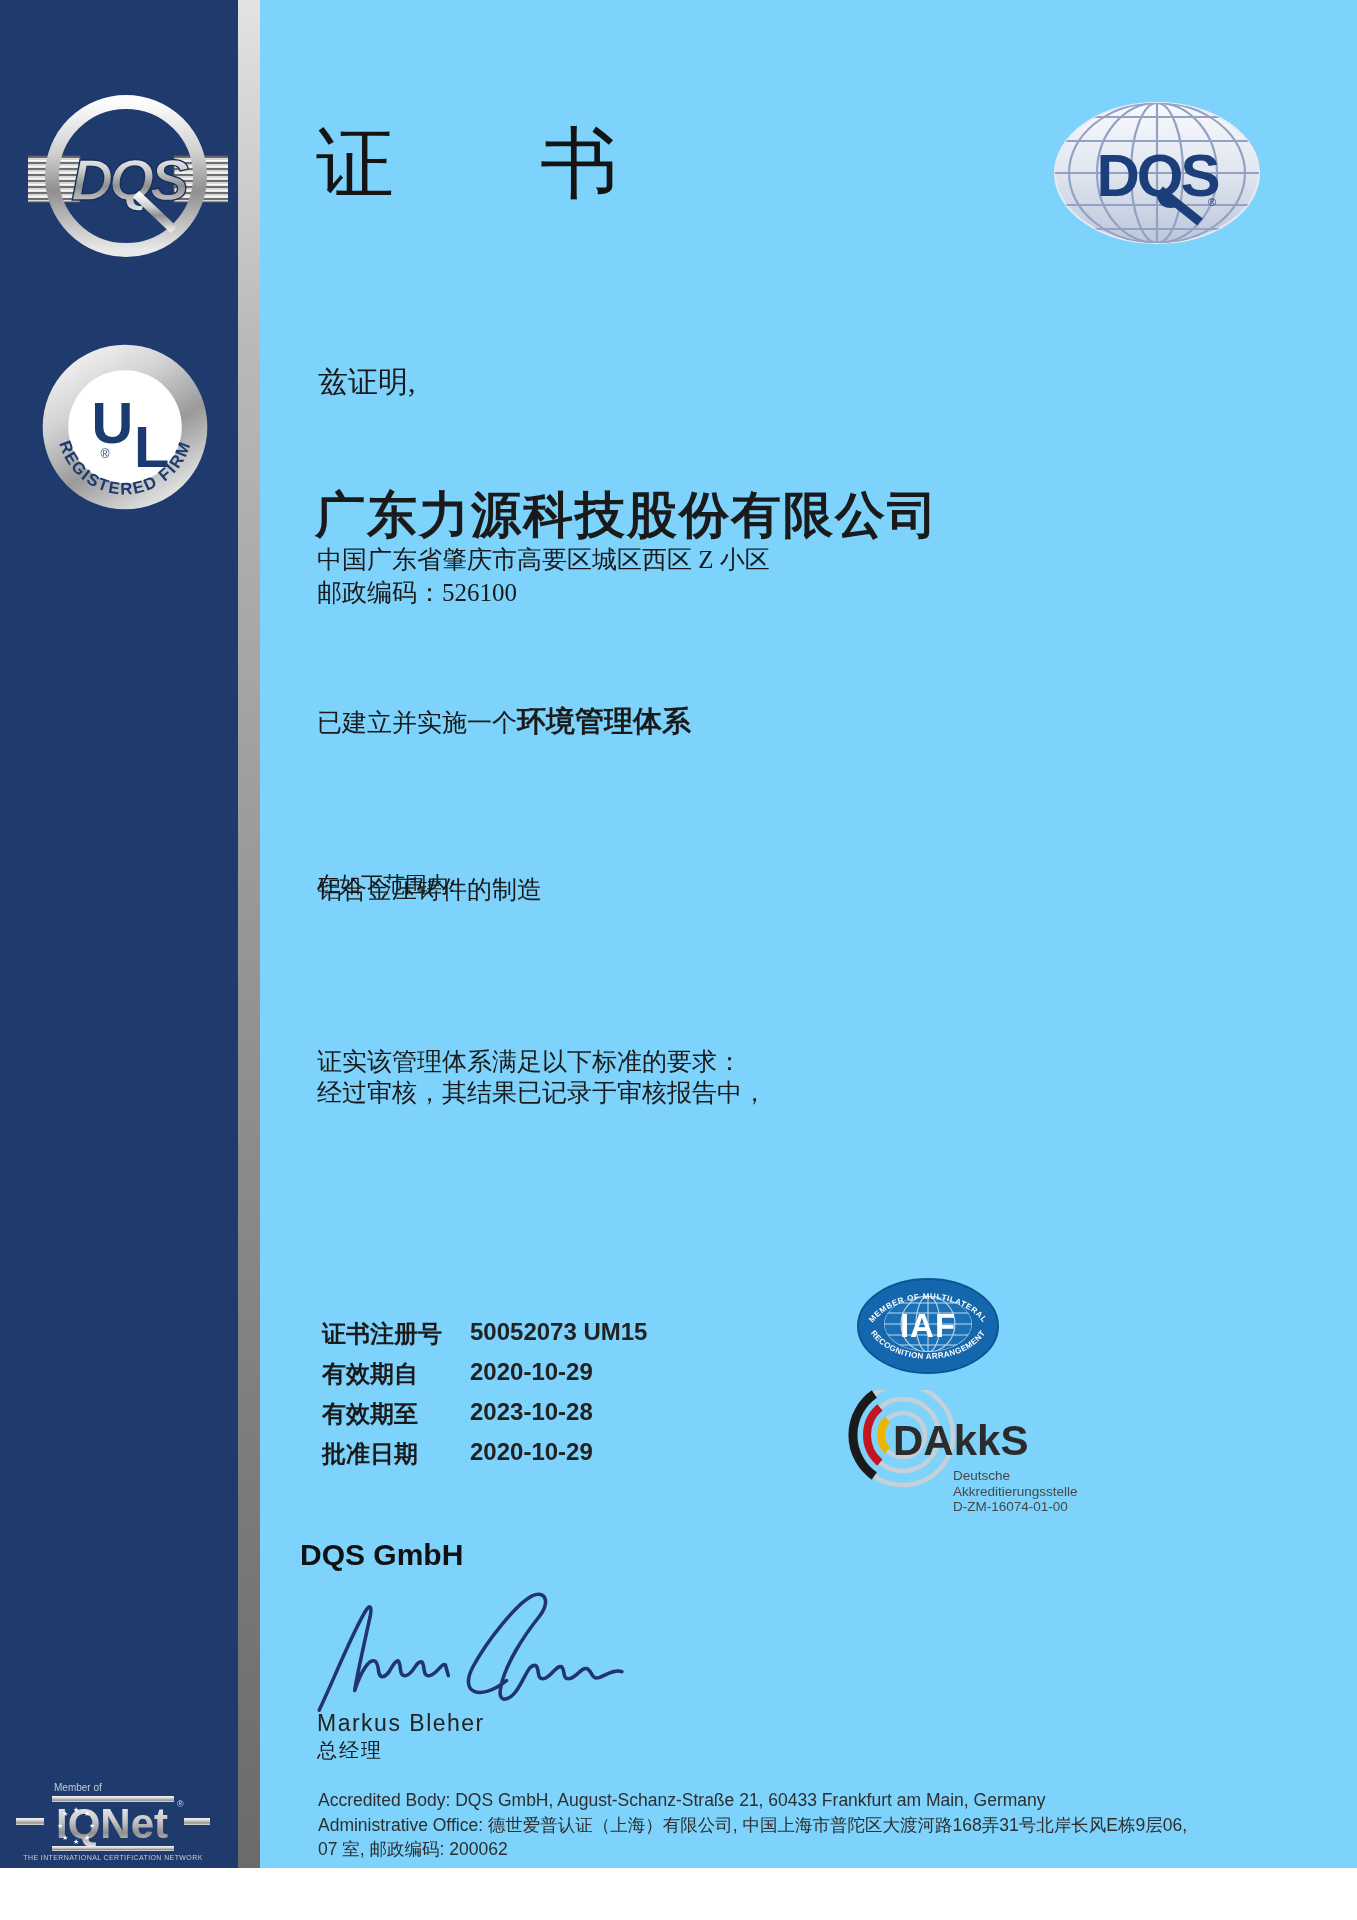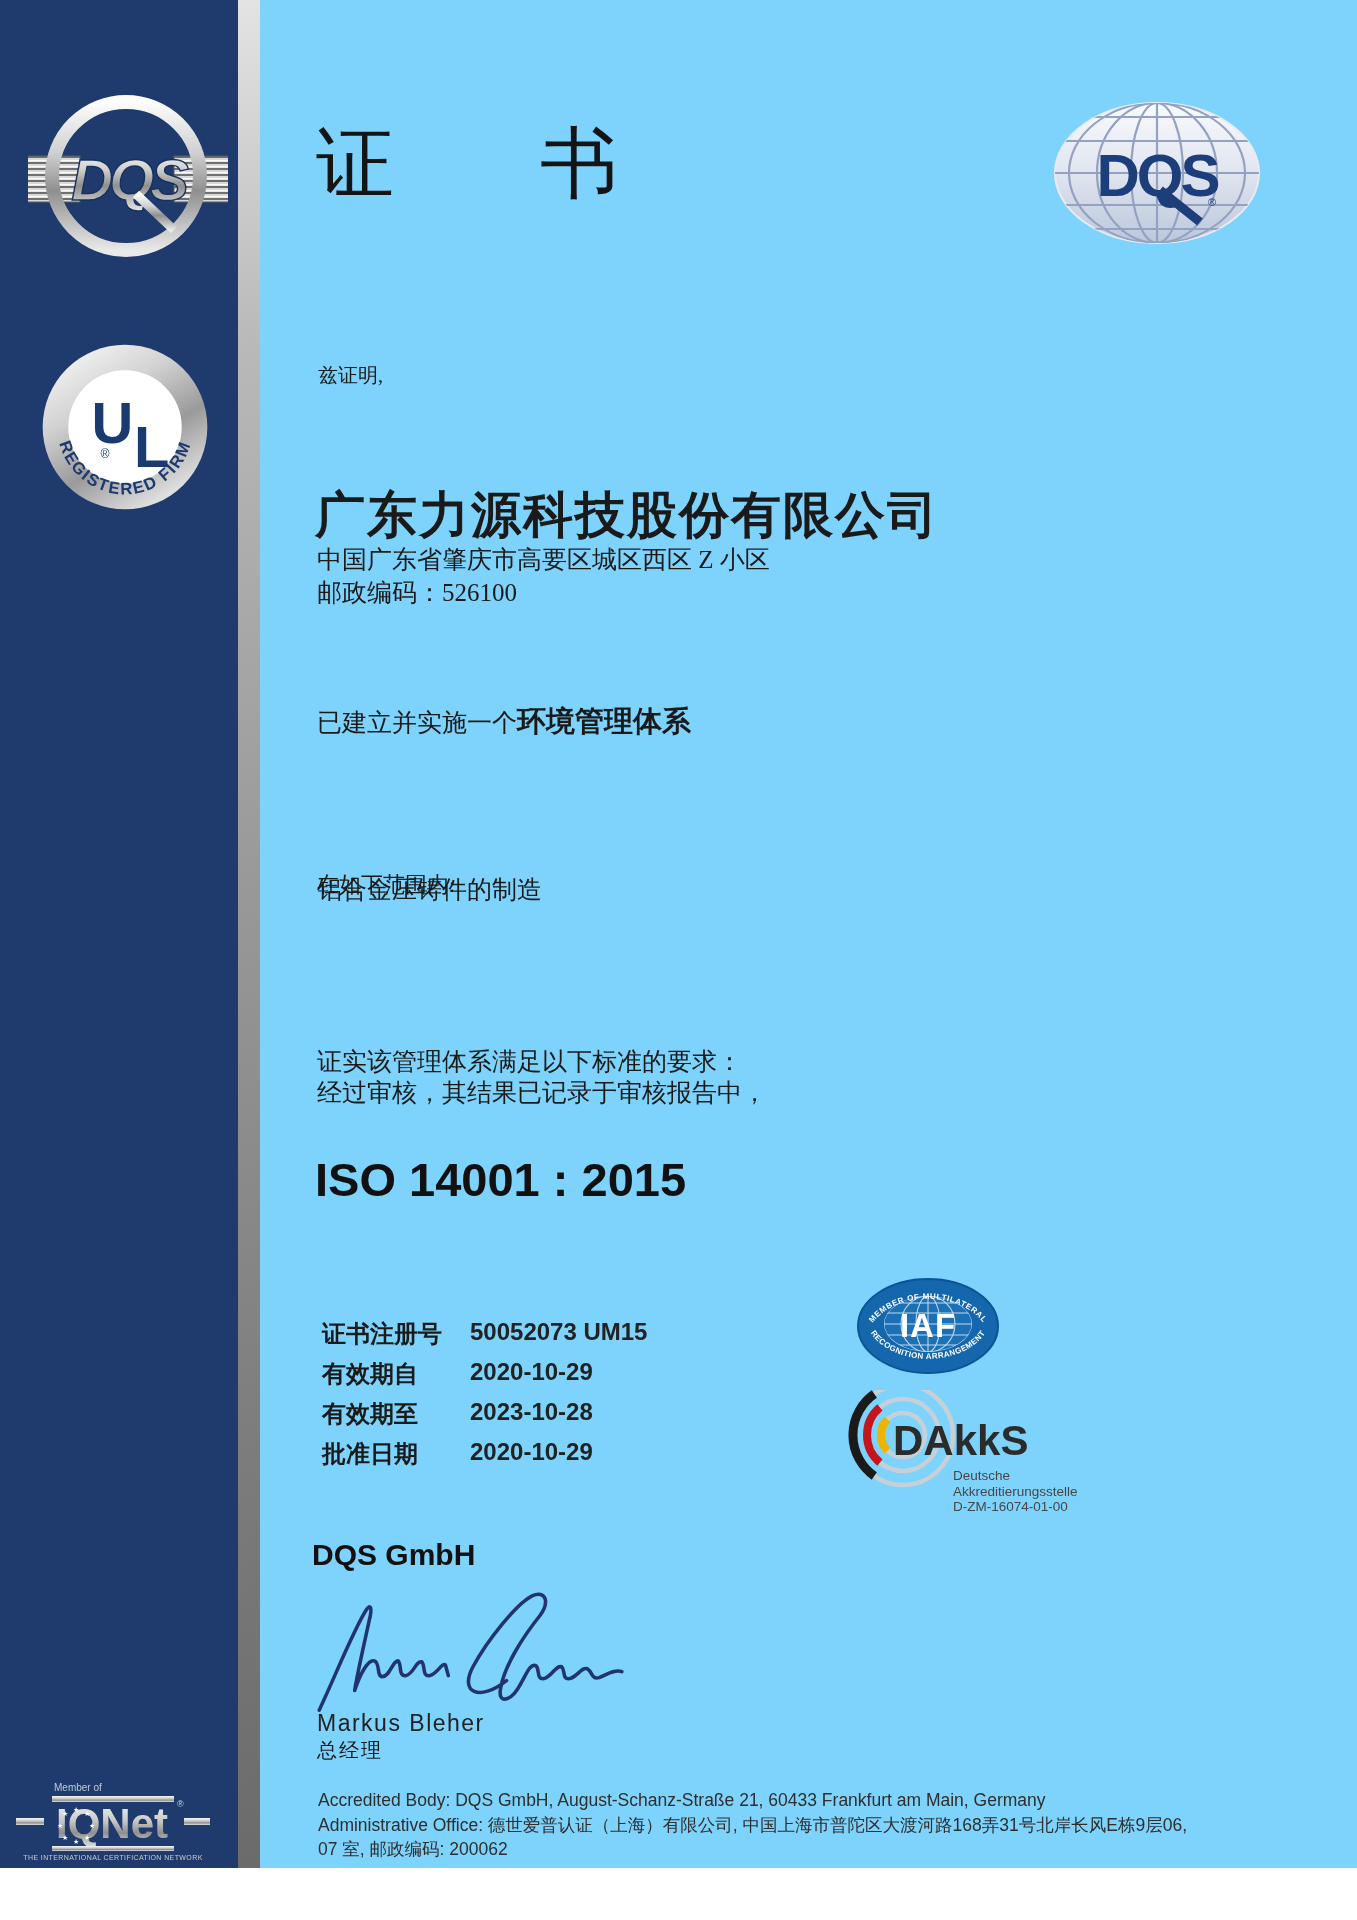--- a/index.html
+++ b/index.html
@@ -6,36 +6,36 @@
   #page{position:relative;width:1357px;height:1868px;background:#7dd3fc;overflow:hidden;
         font-family:"Liberation Serif","DejaVu Serif",serif;color:#1a1a1a;}
   
   .sidebar{position:absolute;left:0;top:0;width:238px;height:1912px;background:#1f3b6d;}
   .edge-strip{position:absolute;left:238px;top:0;width:22px;height:1912px;
               background:linear-gradient(180deg,#e3e3e3 0%,#b9b9b9 18%,#9a9a9a 45%,#7d7d7d 75%,#696969 100%);}
   
   .abs{position:absolute;}
   .title{left:316px;top:112px;font-size:78px;color:#141414;letter-spacing:0;}
   .title .t1{margin-right:146px;}
-  .intro{left:318px;top:338px;font-size:20px;margin-top:24px;}
+  .intro{left:318px;top:338px;font-size:30px;margin-top:24px;}
   .company-name{left:315px;top:482px;font-size:50px;font-weight:bold;letter-spacing:2px;}
   .company-address{left:317px;top:543px;font-size:25px;}
   .company-postal{left:317px;top:576px;font-size:25px;}
   .system-line{left:317px;top:702px;font-size:25px;}
   .system-line b{font-size:29px;font-weight:bold;}
   .scope-label{left:317px;top:841px;font-size:22px;margin-top:29px;}
   .scope-text{left:317px;top:873px;font-size:25px;}
   .audit{left:317px;top:1046px;font-size:25px;line-height:31px;}
   .standard{left:315px;top:1152px;font-size:47px;font-weight:bold;
             font-family:"Liberation Sans","DejaVu Sans",sans-serif;color:#111;}
   .details{left:322px;top:1318px;font-weight:bold;}
   .detail-row{display:flex;margin-bottom:13px;height:27px;}
   .detail-label{width:148px;font-size:24px;}
   .detail-value{font-size:24px;font-family:"Liberation Sans","DejaVu Sans",sans-serif;color:#222;}
-  .issuer{left:312px;top:1538px;font-size:30px;font-weight:bold;
+  .issuer{left:300px;top:1538px;font-size:30px;font-weight:bold;
           font-family:"Liberation Sans","DejaVu Sans",sans-serif;color:#111;}
   .signer-name{left:317px;top:1710px;font-size:23px;letter-spacing:1.5px;
                font-family:"Liberation Sans","DejaVu Sans",sans-serif;color:#222;}
   .signer-title{left:317px;top:1737px;font-size:20px;letter-spacing:2px;}
   .footer{left:318px;top:1788px;font-size:17.5px;line-height:24.5px;color:#2e2e2e;
           font-family:"Liberation Sans","DejaVu Sans",sans-serif;width:1030px;}
   
   svg text{font-family:"Liberation Sans","DejaVu Sans",sans-serif;}
   .sig path{stroke:#22346d;stroke-width:3.6;fill:none;stroke-linecap:round;stroke-linejoin:round;}
 </style>
@@ -159,21 +159,20 @@
   <div class="abs system-line"><span>已建立并实施一个</span><b>环境管理体系</b></div>
 
   <div class="abs scope-label">在如下范围内:</div>
   <div class="abs scope-text">铝合金压铸件的制造</div>
 
   <div class="abs audit">
     <div>证实该管理体系满足以下标准的要求：</div>
     <div>经过审核，其结果已记录于审核报告中，</div>
   </div>
 
-  <div class="abs standard">ISO 14001 : 2015</div>
 
   <div class="abs details">
     <div class="detail-row">
       <span class="detail-label">证书注册号</span>
       <span class="detail-value">50052073 UM15</span>
     </div>
     <div class="detail-row">
       <span class="detail-label">有效期自</span>
       <span class="detail-value">2020-10-29</span>
     </div>

